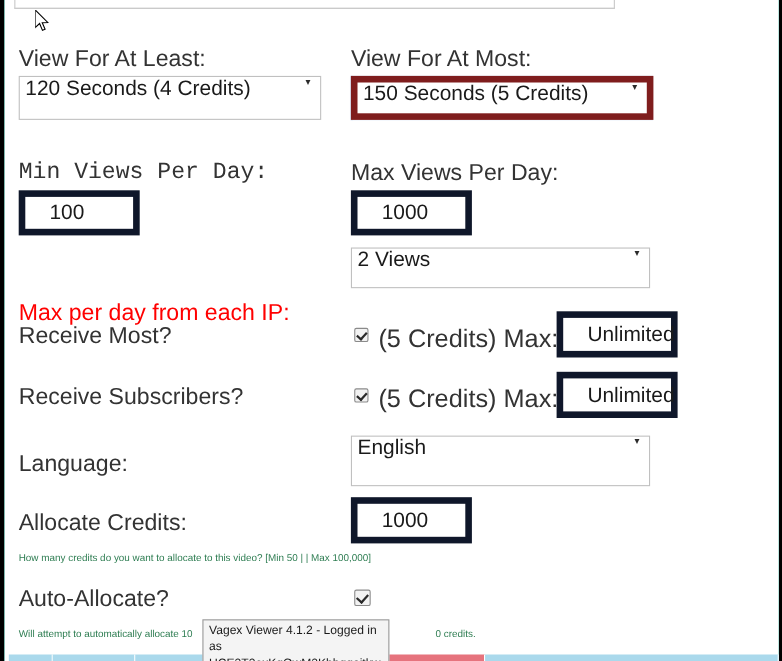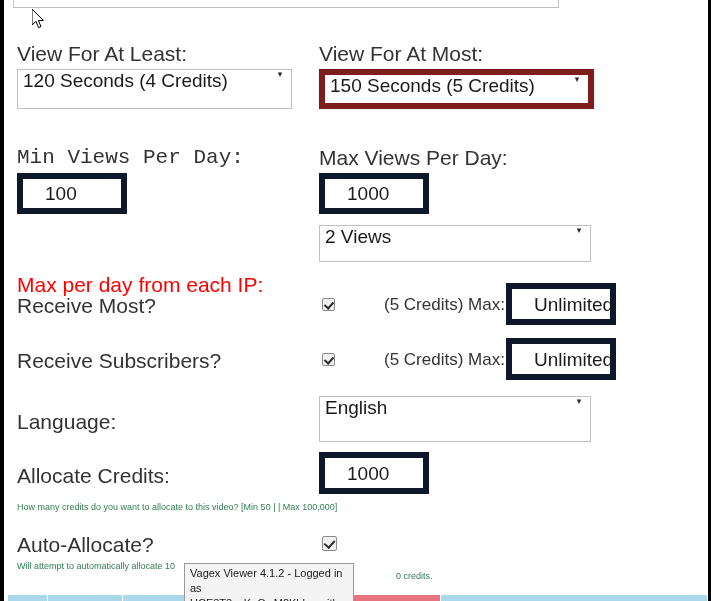--- a/index.html
+++ b/index.html
@@ -138,25 +138,24 @@
   }
   .cbx.big::after {
     left: 3px;
     top: 1px;
     width: 5px;
     height: 8px;
   }
 
   .inline-note {
     position: absolute;
-    font-size: 17px;
+    font-size: 23px;
     color: #333333;
     white-space: nowrap;
     line-height: 1;
-    margin-left: 40px;
   }
 
   .hint {
     position: absolute;
     font-size: 9px;
     color: #2e7d52;
     white-space: nowrap;
     line-height: 1;
     font-family: "Liberation Sans", sans-serif;
   }
@@ -284,21 +283,21 @@
       <div class="txt-input" style="left:315px; top:0px; width:110px; height:42px;">1000</div>
 
       <span class="hint" style="left:13px; top:51px;">How many credits do you want to allocate to this video? [Min 50 | | Max 100,000]</span>
     </div>
 
     <div class="form-row" style="top:531px;">
       <span class="field-label" style="left:13px; top:3px;">Auto-Allocate?</span>
 
       <span class="cbx big" style="left:318px; top:5px;"></span>
 
-      <span class="hint" style="left:13px; top:31px;">Will attempt to automatically allocate 10</span>
+      <span class="hint" style="left:13px; top:41px;">Will attempt to automatically allocate 10</span>
 
       <span class="hint" style="left:350px; top:41px;padding-left:42px;">0 credits.</span>
     </div>
 
     <div id="bottom-strip">
       <div class="cell" style="width:40px;"></div>
       <div class="cell" style="width:75px;"></div>
       <div class="cell" style="width:75px;"></div>
       <div class="cell" style="width:75px;"></div>
       <div class="cell" style="width:80px;"></div>

